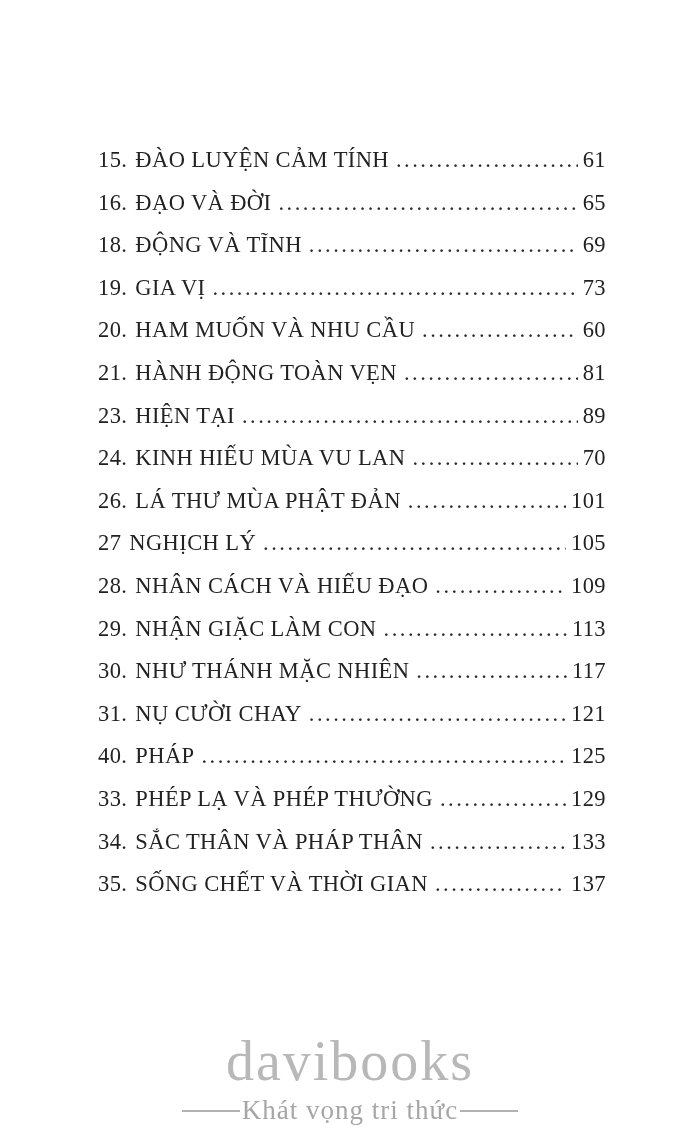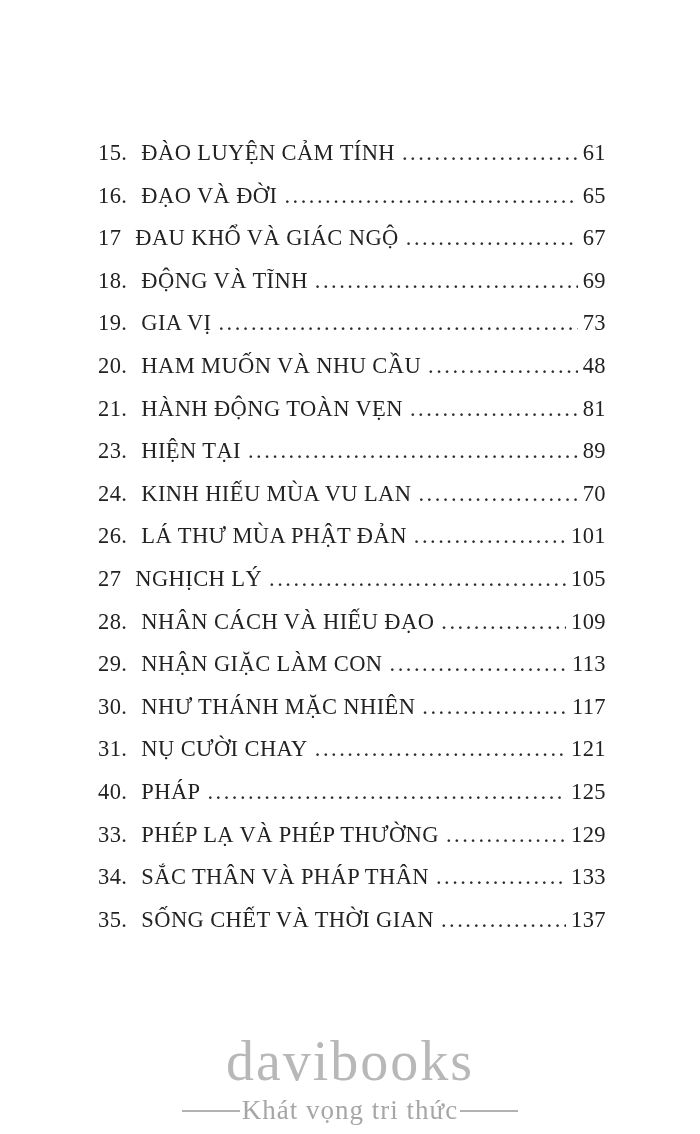--- a/index.html
+++ b/index.html
@@ -28,24 +28,25 @@
   }
   .row {
     display: flex;
     align-items: baseline;
     height: 42.6px;
     font-size: 22.5px;
     letter-spacing: 0.4px;
     white-space: nowrap;
   }
   .num {
-    margin-right: 14px;
+    margin-right: 8px;
   }
   .title {
     flex: 0 0 auto;
+    margin-top: 7px;
   }
   .leader {
     flex: 1 1 auto;
     overflow: hidden;
     white-space: nowrap;
     margin: 0 5px 0 7px;
     min-width: 10px;
   }
   .leader::after {
     content: "..................................................................................................";
@@ -102,46 +103,40 @@
       <span class="pagenum">61</span>
     </div>
 
     <div class="row">
       <span class="num">16.</span>
       <span class="title">ĐẠO VÀ ĐỜI</span>
       <span class="leader"></span>
       <span class="pagenum">65</span>
     </div>
 
-    <div class="row">
-      <span class="num">17</span>
-      <span class="title">ĐAU KHỔ VÀ GIÁC NGỘ</span>
-      <span class="leader"></span>
-      <span class="pagenum">67</span>
-    </div>
 
     <div class="row">
       <span class="num">18.</span>
       <span class="title">ĐỘNG VÀ TĨNH</span>
       <span class="leader"></span>
       <span class="pagenum">69</span>
     </div>
 
     <div class="row">
       <span class="num">19.</span>
       <span class="title">GIA VỊ</span>
       <span class="leader"></span>
       <span class="pagenum">73</span>
     </div>
 
     <div class="row">
       <span class="num">20.</span>
       <span class="title">HAM MUỐN VÀ NHU CẦU</span>
       <span class="leader"></span>
-      <span class="pagenum">48</span>
+      <span class="pagenum">60</span>
     </div>
 
     <div class="row">
       <span class="num">21.</span>
       <span class="title">HÀNH ĐỘNG TOÀN VẸN</span>
       <span class="leader"></span>
       <span class="pagenum">81</span>
     </div>
 
 

